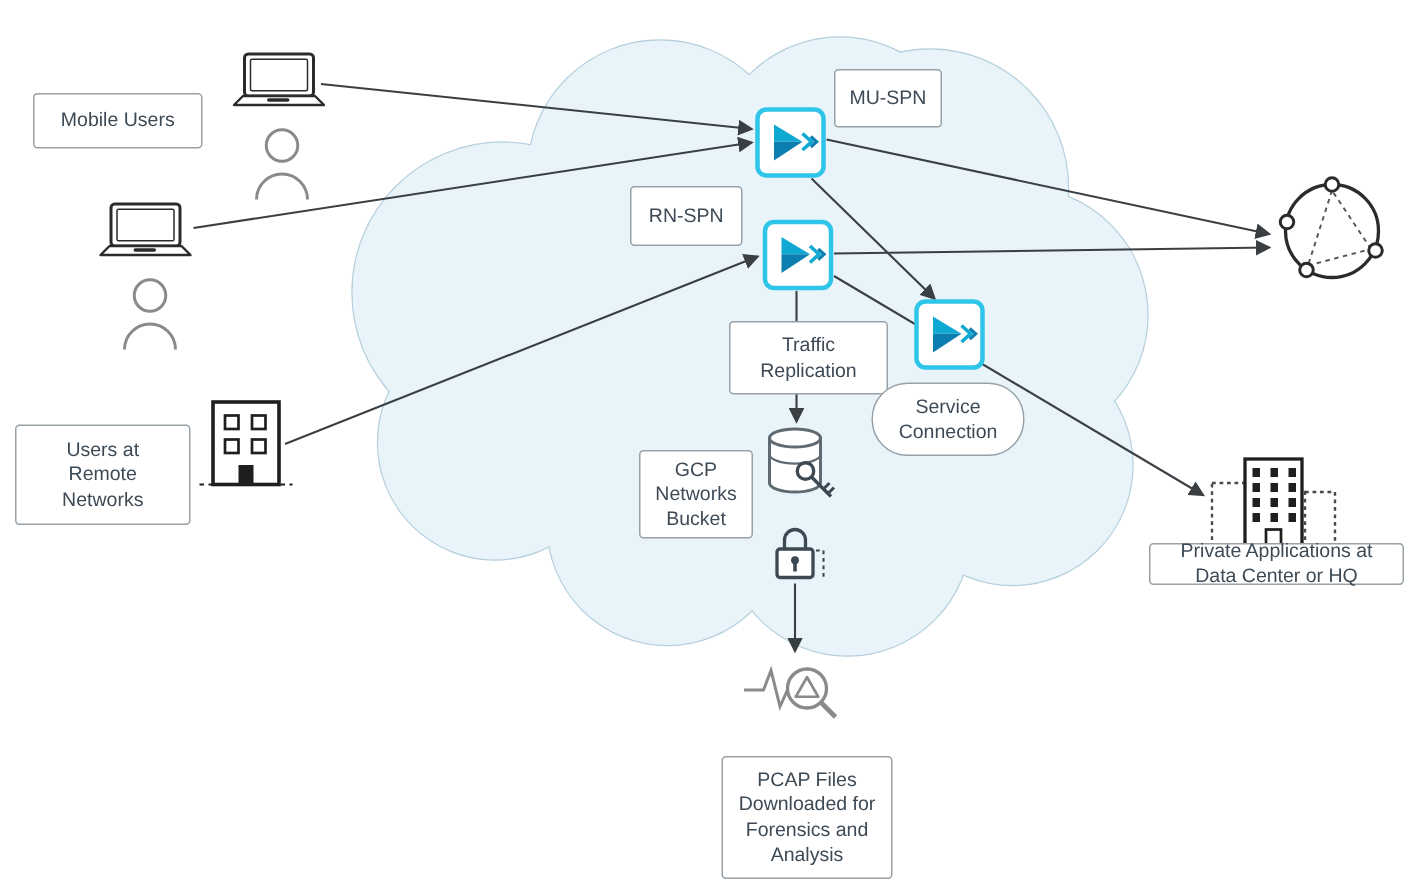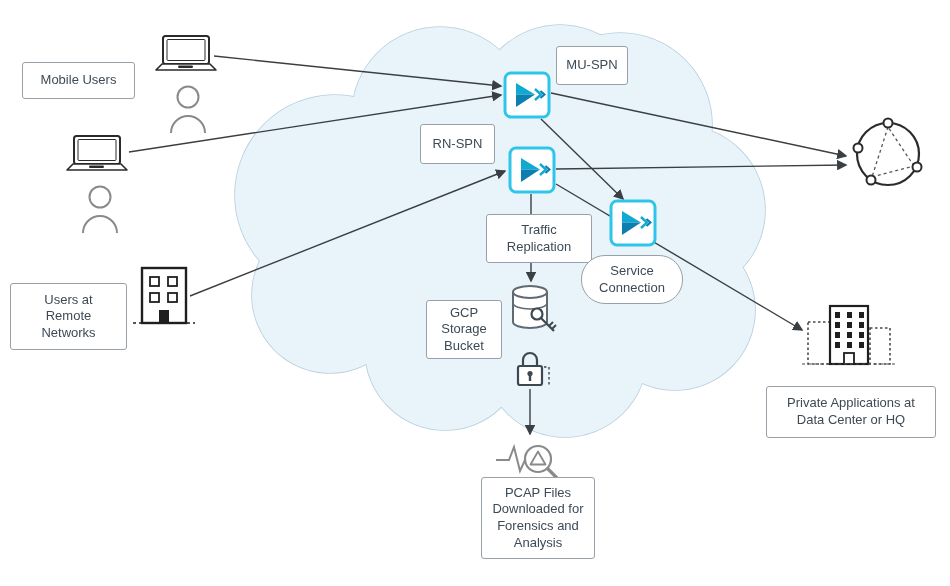--- a/index.html
+++ b/index.html
@@ -186,24 +186,24 @@
 
   <div class="label-box" style="left:420px; top:124px; width:75px; height:40px;">RN-SPN</div>
 
   <div class="label-box" style="left:486px; top:214px; width:106px; height:49px;">Traffic
 Replication</div>
 
   <div class="label-box" style="left:581px; top:255px; width:102px; height:49px;border-radius:24px;">Service
 Connection</div>
 
   <div class="label-box" style="left:426px; top:300px; width:76px; height:59px;">GCP
-Storage
+Networks
 Bucket</div>
 
-  <div class="label-box" style="left:766px; top:386px; width:170px; height:52px;">Private Applications at
+  <div class="label-box" style="left:766px; top:362px; width:170px; height:28px;">Private Applications at
 Data Center or HQ</div>
 
-  <div class="label-box" style="left:481px; top:477px; width:114px; height:82px;">PCAP Files
+  <div class="label-box" style="left:481px; top:504px; width:114px; height:82px;">PCAP Files
 Downloaded for
 Forensics and
 Analysis</div>
 
 </div>
 
 </body></html>

